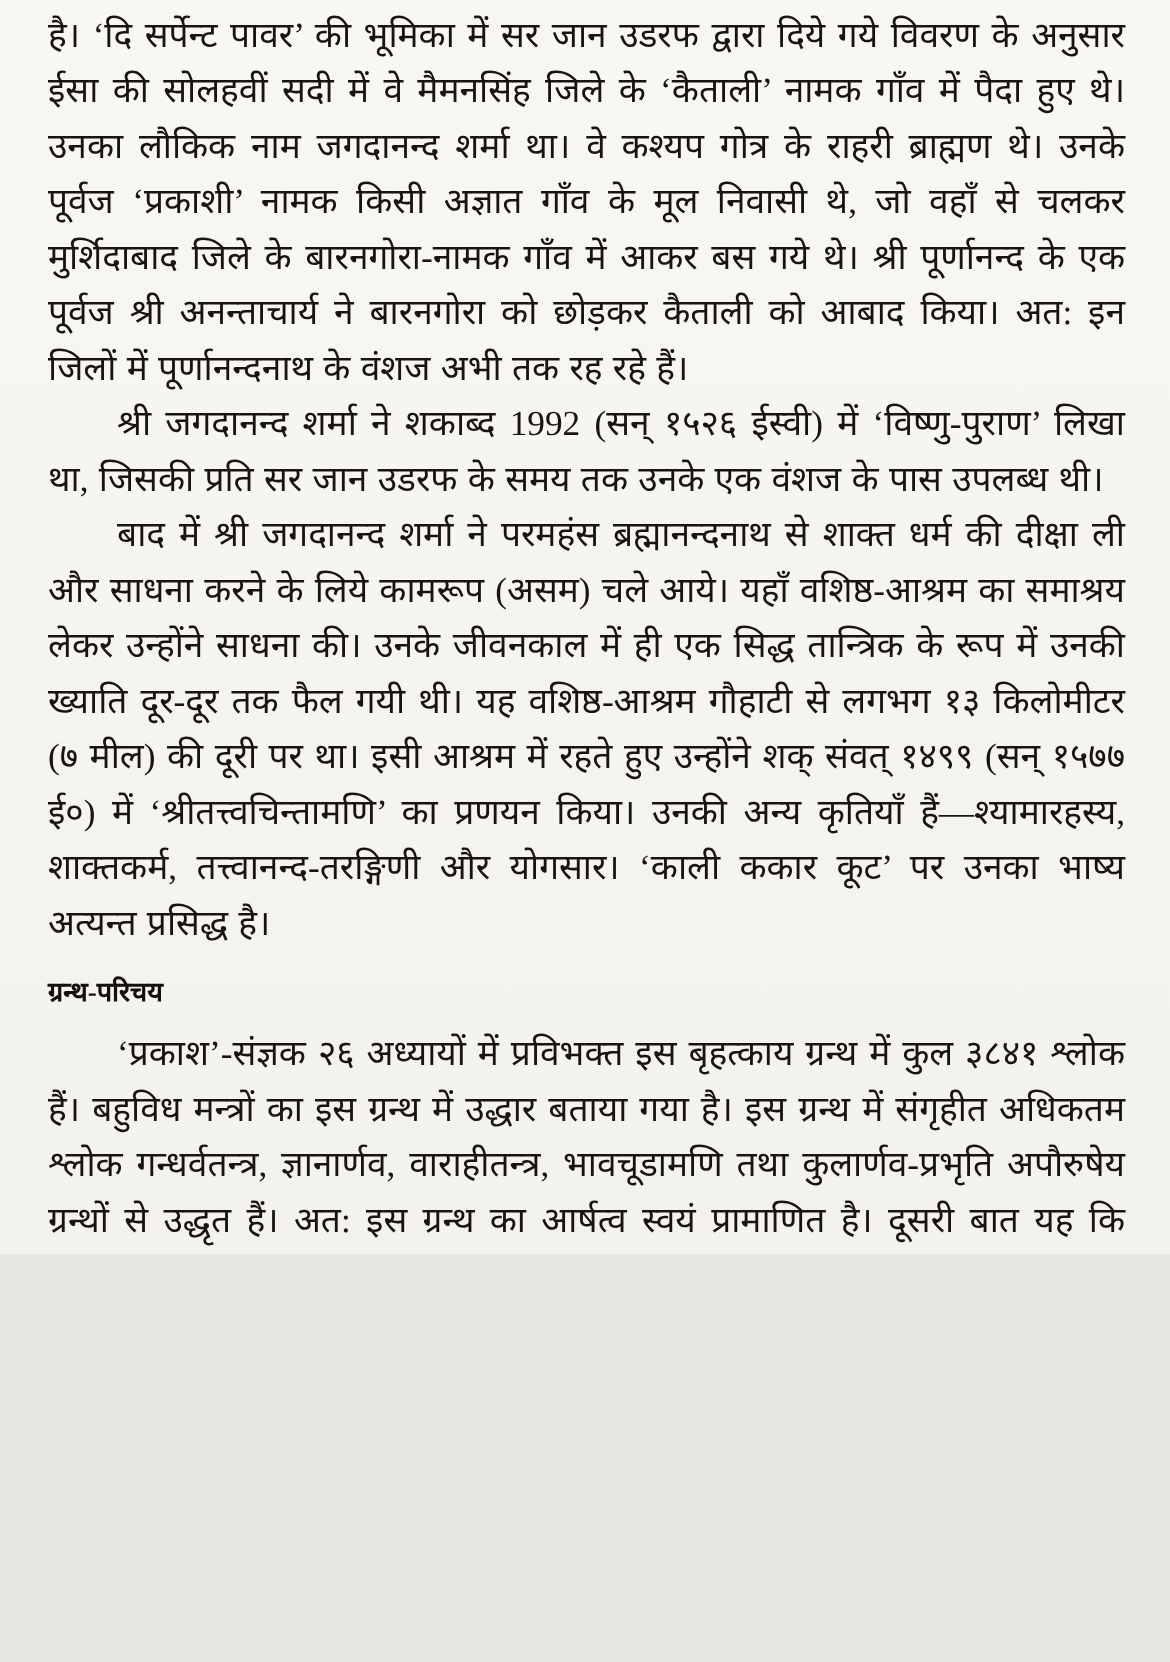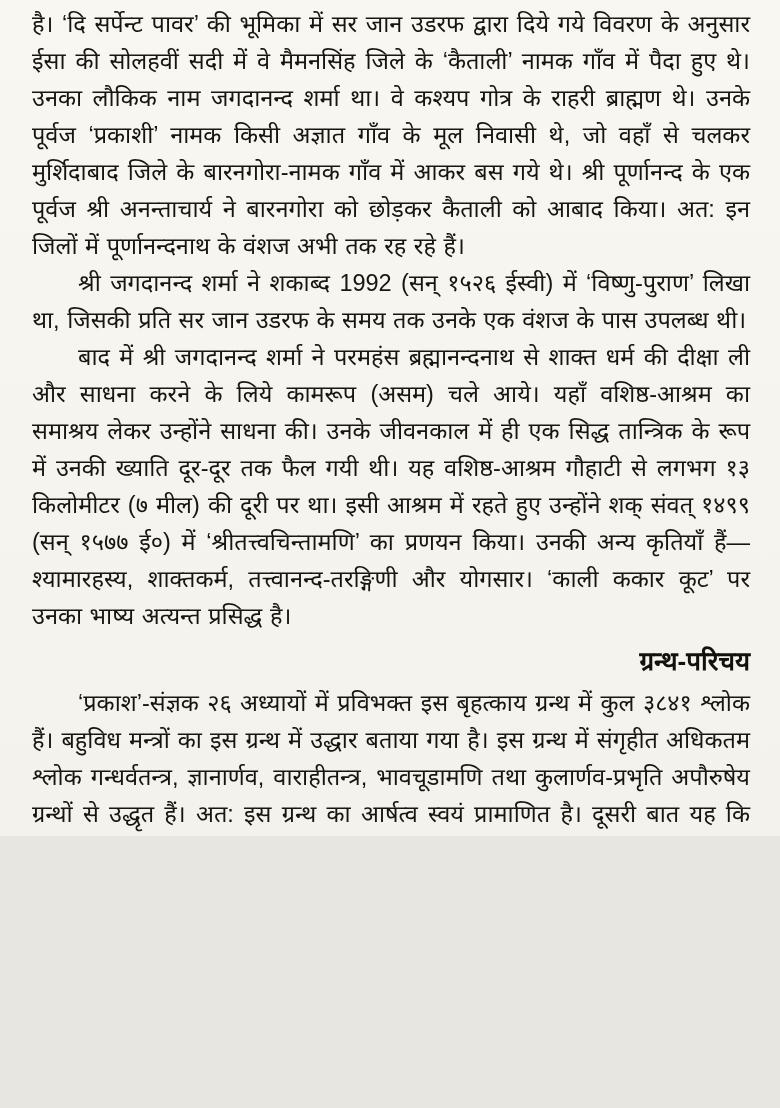--- a/index.html
+++ b/index.html
@@ -12,41 +12,41 @@
     background: #e8e6e1;
     overflow: hidden;
   }
   .scan-page {
     box-sizing: border-box;
     width: 780px;
     height: 836px;
     background: linear-gradient(180deg, #f9f7f2 0%, #f6f4ee 55%, #f4f2ec 100%);
     padding: 6px 30px 8px 32px;
     overflow: hidden;
-    font-family: Liberation Sans, sans-serif;
+    font-family: Liberation Serif, serif;
     color: #18140e;
     -webkit-font-smoothing: antialiased;
   }
   .para {
     margin: 0;
     font-size: 23.5px;
     line-height: 37px;
     text-align: justify;
     text-indent: 46px;
     word-spacing: 1px;
   }
   .para.noindent {
     text-indent: 0;
   }
   .section-heading {
     margin: 7px 0 5px 0;
-    font-size: 26px;
+    font-size: 18px;
     line-height: 38px;
     font-weight: bold;
-    text-align: right;
+    text-align: left;
     color: #14100b;
   }
 </style>
 </head>
 <body>
 
 <div class="scan-page">
   <p class="para noindent">है। ‘दि सर्पेन्ट पावर’ की भूमिका में सर जान उडरफ द्वारा दिये गये विवरण के अनुसार ईसा की सोलहवीं सदी में वे मैमनसिंह जिले के ‘कैताली’ नामक गाँव में पैदा हुए थे। उनका लौकिक नाम जगदानन्द शर्मा था। वे कश्यप गोत्र के राहरी ब्राह्मण थे। उनके पूर्वज ‘प्रकाशी’ नामक किसी अज्ञात गाँव के मूल निवासी थे, जो वहाँ से चलकर मुर्शिदाबाद जिले के बारनगोरा-नामक गाँव में आकर बस गये थे। श्री पूर्णानन्द के एक पूर्वज श्री अनन्ताचार्य ने बारनगोरा को छोड़कर कैताली को आबाद किया। अत: इन जिलों में पूर्णानन्दनाथ के वंशज अभी तक रह रहे हैं।</p>
 
   <p class="para">श्री जगदानन्द शर्मा ने शकाब्द 1992 (सन् १५२६ ईस्वी) में ‘विष्णु-पुराण’ लिखा था, जिसकी प्रति सर जान उडरफ के समय तक उनके एक वंशज के पास उपलब्ध थी।</p>

